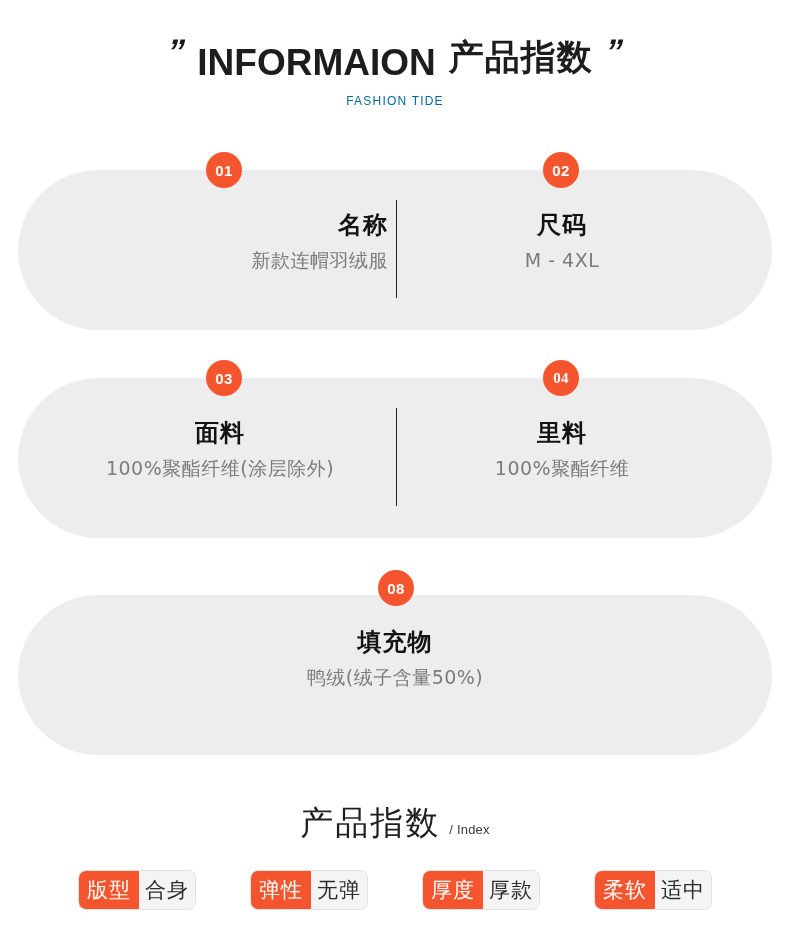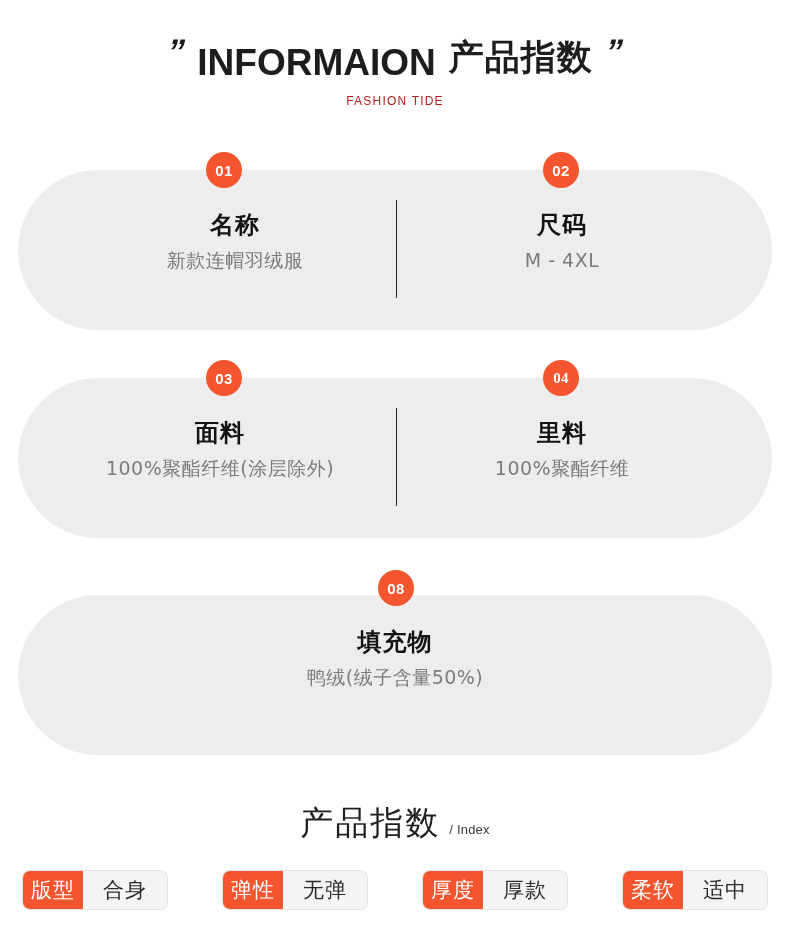--- a/index.html
+++ b/index.html
@@ -55,21 +55,21 @@
   .title-cn {
     font-size: 35px;
     font-weight: 700;
     color: #1d1d1d;
     letter-spacing: 1px;
     font-family: "DejaVu Sans", "Liberation Sans", sans-serif;
   }
   .subtitle {
     margin-top: 13px;
     font-size: 12px;
-    color: #b91c1c;
+    color: #0369a1;
     letter-spacing: 1.2px;
     font-weight: 400;
   }
 
   
   .panel {
     position: absolute;
     background: #ededed;
     border-radius: 80px;
     left: 18px;
@@ -125,21 +125,21 @@
   .cell-value {
     margin-top: 11px;
     font-size: 19px;
     font-weight: 400;
     color: #7c7c7c;
     letter-spacing: 0.5px;
     line-height: 1.2;
     font-family: "DejaVu Sans", "Liberation Sans", sans-serif;
   }
 
-  #cell-1 { left: 60px;  top: 212px; width: 350px; }
+  #cell-1 { left: 38px;  top: 212px; width: 350px; text-align: right; }
   #cell-2 { left: 396px; top: 212px; width: 332px; }
   #cell-3 { left: 45px;  top: 420px; width: 350px; }
   #cell-4 { left: 396px; top: 420px; width: 332px; }
   #cell-5 { left: 18px;  top: 629px; width: 754px; }
 
   
   .index-heading {
     position: absolute;
     top: 806px;
     left: 0;
@@ -195,21 +195,21 @@
     font-family: "DejaVu Sans", "Liberation Sans", sans-serif;
   }
   .tag-val {
     background: #f4f4f4;
     color: #2b2b2b;
     font-size: 21px;
     font-weight: 400;
     display: flex;
     align-items: center;
     justify-content: center;
-    padding: 0 20px;
+    padding: 0 6px;
     letter-spacing: 1px;
     font-family: "DejaVu Sans", "Liberation Sans", sans-serif;
   }
 </style>
 </head>
 <body>
 
 <div class="page">
 
   <div class="header">

